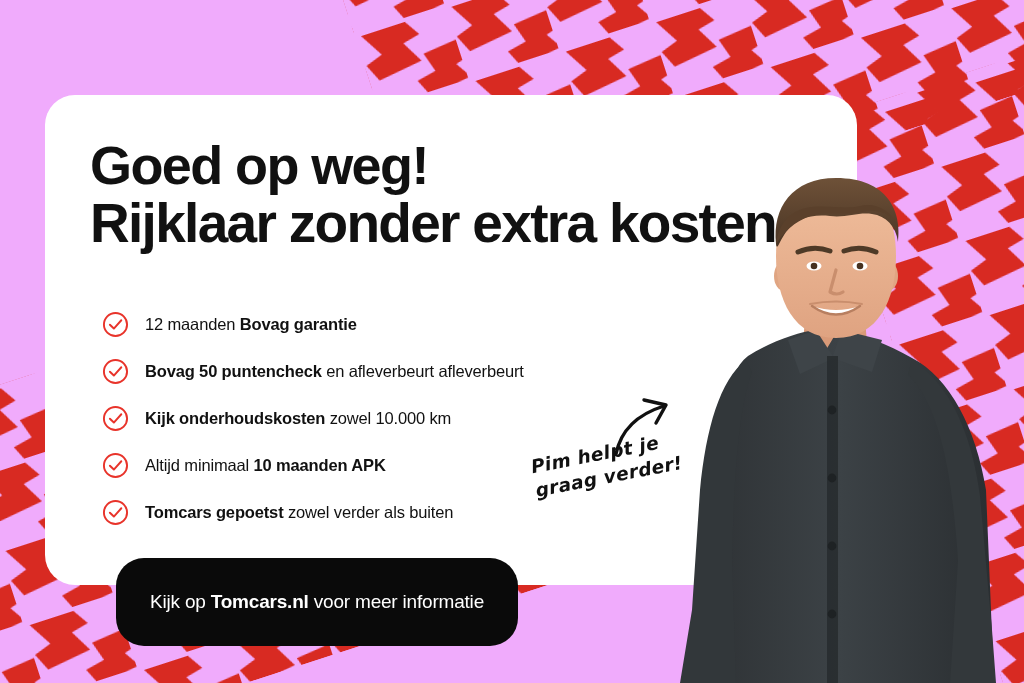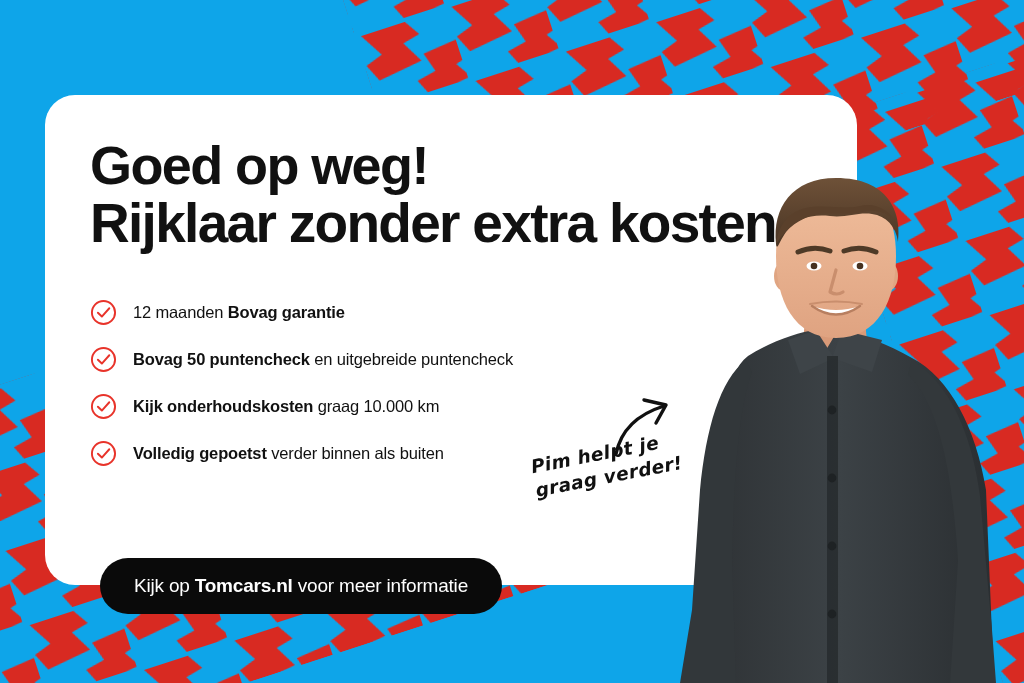--- a/index.html
+++ b/index.html
@@ -6,21 +6,21 @@
     margin: 0;
     padding: 0;
     background: #555;
   }
   .banner {
     position: relative;
     width: 1024px;
     height: 683px;
     overflow: hidden;
     font-family: "Liberation Sans", sans-serif;
-    background: #0ea5e9;
+    background: #f0abfc;
   }
 
   
   .tread-layer {
     position: absolute;
     inset: 0;
     overflow: hidden;
   }
   .tread-band {
     position: absolute;
@@ -89,21 +89,21 @@
     margin: 0 0 0 45px;
     white-space: nowrap;
   }
 
   
   .checklist {
     position: absolute;
     left: 90px;
     top: 289px;
     z-index: 6;
-    margin: 0;
+    margin: 12px;
     padding: 0;
     list-style: none;
   }
   .check-item {
     display: flex;
     align-items: center;
     height: 47px;
   }
   .check-icon {
     flex: 0 0 auto;
@@ -159,24 +159,24 @@
     top: 160px;
     width: 404px;
     height: 523px;
     z-index: 5;
     overflow: hidden;
   }
 
   
   .cta-pill {
     position: absolute;
-    left: 100px;
+    left: 116px;
     top: 558px;
     height: 56px;
-    padding: 0 34px;
+    padding: 16px 34px;
     display: flex;
     align-items: center;
     background: #0A0A0A;
     border-radius: 28px;
     z-index: 8;
     cursor: pointer;
   }
   .cta-text {
     font-size: 19px;
     color: #FFFFFF;
@@ -288,35 +288,42 @@
         <circle cx="14" cy="14" r="12" fill="none" stroke="#E8332A" stroke-width="2"></circle>
         <path d="M8.2 14.2 L12.3 18.2 L20 9.6" fill="none" stroke="#E8332A" stroke-width="2" stroke-linecap="round" stroke-linejoin="round"></path>
       </svg>
       <span class="check-text"><span>12 maanden </span><b>Bovag garantie</b><span></span></span>
     </li>
     <li class="check-item">
       <svg class="check-icon" viewBox="0 0 28 28">
         <circle cx="14" cy="14" r="12" fill="none" stroke="#E8332A" stroke-width="2"></circle>
         <path d="M8.2 14.2 L12.3 18.2 L20 9.6" fill="none" stroke="#E8332A" stroke-width="2" stroke-linecap="round" stroke-linejoin="round"></path>
       </svg>
-      <span class="check-text"><span></span><b>Bovag 50 puntencheck</b><span> en uitgebreide puntencheck</span></span>
-    </li>
-    <li class="check-item">
-      <svg class="check-icon" viewBox="0 0 28 28">
-        <circle cx="14" cy="14" r="12" fill="none" stroke="#E8332A" stroke-width="2"></circle>
-        <path d="M8.2 14.2 L12.3 18.2 L20 9.6" fill="none" stroke="#E8332A" stroke-width="2" stroke-linecap="round" stroke-linejoin="round"></path>
-      </svg>
-      <span class="check-text"><span></span><b>Kijk onderhoudskosten</b><span> graag 10.000 km</span></span>
-    </li>
-    <li class="check-item">
-      <svg class="check-icon" viewBox="0 0 28 28">
-        <circle cx="14" cy="14" r="12" fill="none" stroke="#E8332A" stroke-width="2"></circle>
-        <path d="M8.2 14.2 L12.3 18.2 L20 9.6" fill="none" stroke="#E8332A" stroke-width="2" stroke-linecap="round" stroke-linejoin="round"></path>
-      </svg>
-      <span class="check-text"><span></span><b>Volledig gepoetst</b><span> verder binnen als buiten</span></span>
+      <span class="check-text"><span></span><b>Bovag 50 puntencheck</b><span> en afleverbeurt afleverbeurt</span></span>
+    </li>
+    <li class="check-item">
+      <svg class="check-icon" viewBox="0 0 28 28">
+        <circle cx="14" cy="14" r="12" fill="none" stroke="#E8332A" stroke-width="2"></circle>
+        <path d="M8.2 14.2 L12.3 18.2 L20 9.6" fill="none" stroke="#E8332A" stroke-width="2" stroke-linecap="round" stroke-linejoin="round"></path>
+      </svg>
+      <span class="check-text"><span></span><b>Kijk onderhoudskosten</b><span> zowel 10.000 km</span></span>
+    </li>
+    <li class="check-item">
+      <svg class="check-icon" viewBox="0 0 28 28">
+        <circle cx="14" cy="14" r="12" fill="none" stroke="#E8332A" stroke-width="2"></circle>
+        <path d="M8.2 14.2 L12.3 18.2 L20 9.6" fill="none" stroke="#E8332A" stroke-width="2" stroke-linecap="round" stroke-linejoin="round"></path>
+      </svg>
+      <span class="check-text"><span>Altijd minimaal </span><b>10 maanden APK</b><span></span></span>
+    </li>
+    <li class="check-item">
+      <svg class="check-icon" viewBox="0 0 28 28">
+        <circle cx="14" cy="14" r="12" fill="none" stroke="#E8332A" stroke-width="2"></circle>
+        <path d="M8.2 14.2 L12.3 18.2 L20 9.6" fill="none" stroke="#E8332A" stroke-width="2" stroke-linecap="round" stroke-linejoin="round"></path>
+      </svg>
+      <span class="check-text"><span></span><b>Tomcars gepoetst</b><span> zowel verder als buiten</span></span>
     </li>
   </ul>
 
   <div class="note-wrap">
     <svg class="note-arrow" viewBox="0 0 80 70">
       <path d="M10 62 C 14 42 26 24 58 14" stroke="#111111" stroke-width="3.4" fill="none" stroke-linecap="round"></path>
       <path d="M38 8 L60 13 L50 31" stroke="#111111" stroke-width="3.4" fill="none" stroke-linecap="round" stroke-linejoin="round"></path>
     </svg>
     <div class="note-text">
       <div>Pim helpt je</div>

